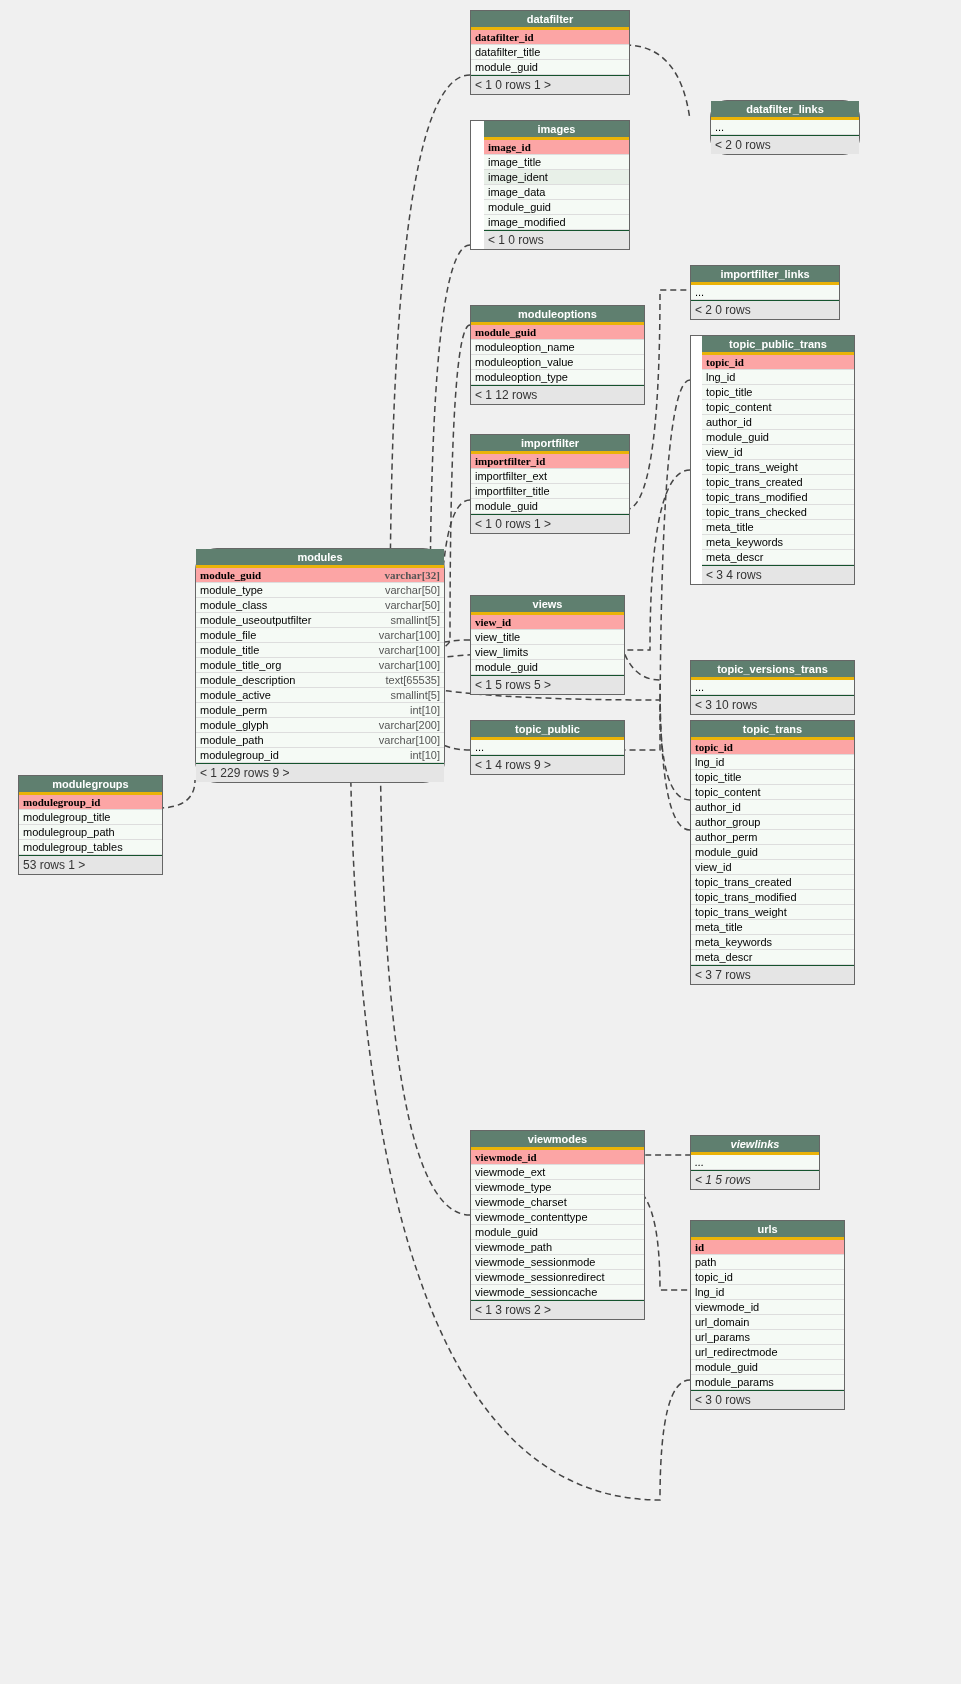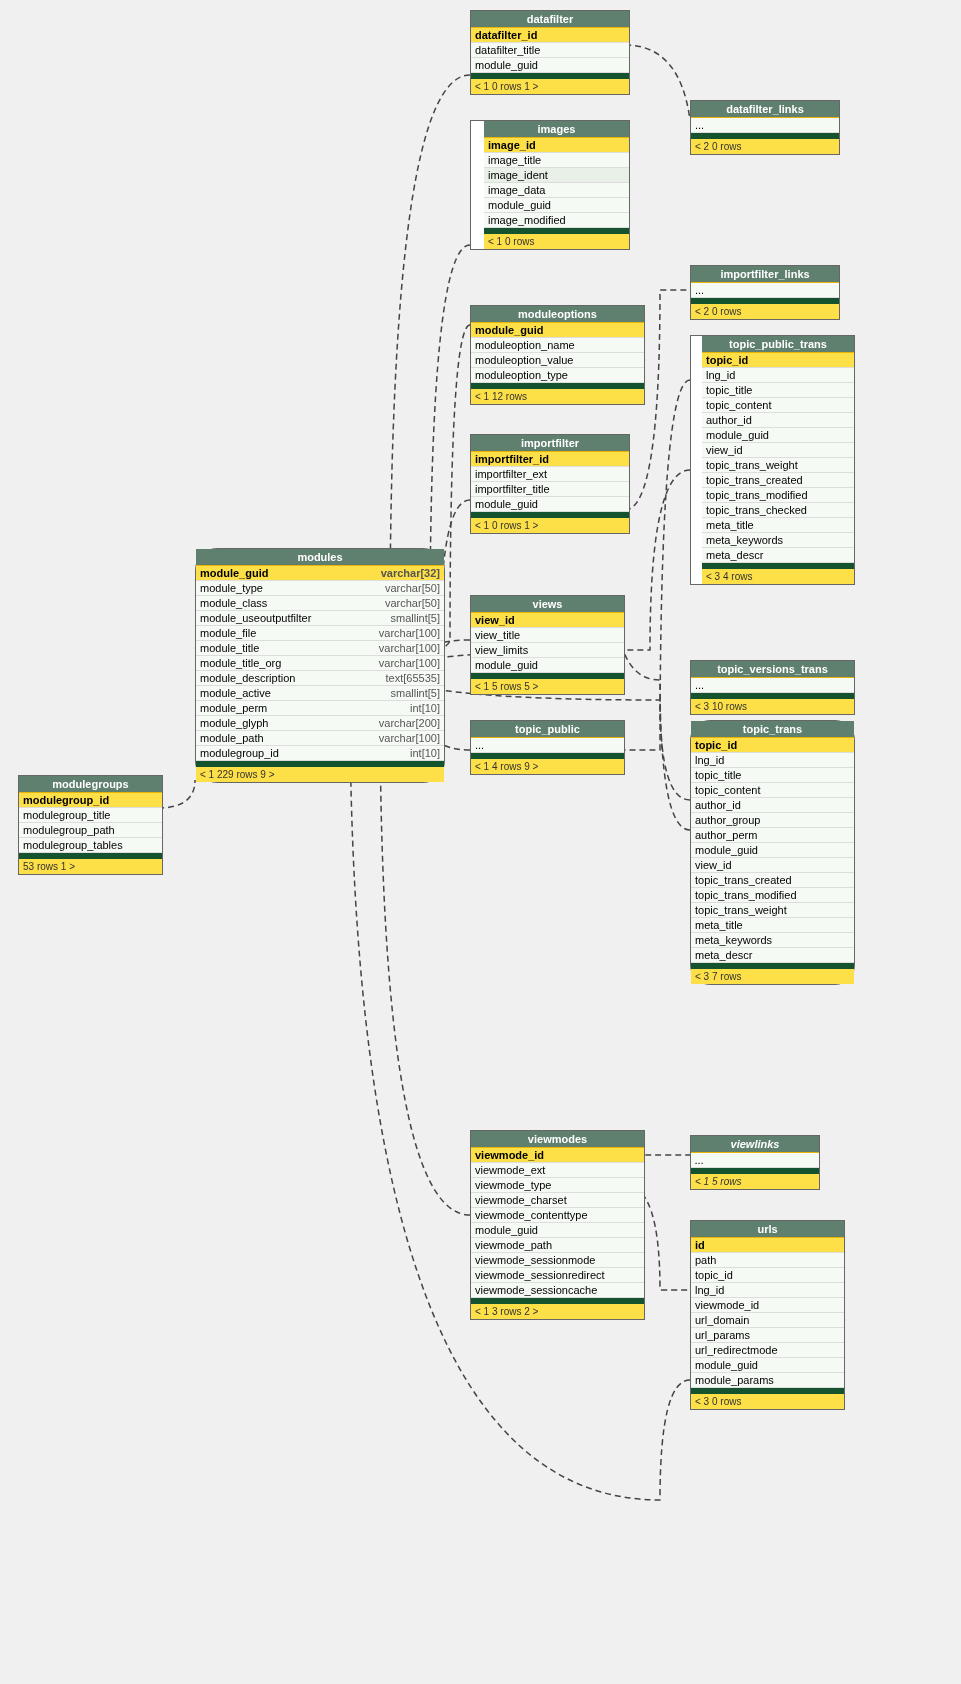--- a/index.html
+++ b/index.html
@@ -23,44 +23,45 @@
       border: 1px solid #666;
       min-width: 110px;
     }
     .db-table .table-header {
       background: #5f7f6f;
       color: #fff;
       text-align: center;
       padding: 2px 4px;
       font-weight: bold;
       font-size: 11px;
-      border-bottom: 1px solid #eab308;
+      border-bottom: 3px solid #eab308;
     }
     .db-table .table-row {
       padding: 1px 4px;
       border-bottom: 1px solid #ddd;
       white-space: nowrap;
       background: #f5faf5;
       display: flex;
       justify-content: space-between;
     }
     .db-table .table-row.highlight {
       background: #e8f0e8;
     }
     .db-table .table-row.pk {
-      background: #fde047;
+      background: #fca5a5;
       font-weight: bold;
+      font-family: Liberation Serif, serif;
     }
     .db-table .table-footer {
-      background: #fde047;
+      background: #e5e5e5;
       padding: 2px 4px;
       display: flex;
       gap: 4px;
-      font-size: 10px;
-      border-top: 6px solid #14532d;
+      font-size: 12px;
+      border-top: 1px solid #14532d;
     }
     .db-table .table-footer span {
       color: #333;
     }
     .db-table .col-name {
       flex: 1;
     }
     .db-table .col-type {
       color: #555;
       margin-left: 8px;
@@ -130,21 +131,21 @@
         <span class="col-name">datafilter_title</span>
       </div>
     <div class="table-row">
         <span class="col-name">module_guid</span>
       </div>
     <div class="table-footer">
         <span>&lt; 1  0 rows  1 &gt;</span>
       </div>
   </div>
 
-  <div class="db-table" style="left:690px; top:100px; width:150px;">
+  <div class="db-table" style="left:710px; top:100px; width:150px;border-radius:17px;">
     <div class="table-header">datafilter_links</div>
     <div class="table-row">
         <span class="col-name">...</span>
       </div>
     <div class="table-footer">
         <span>&lt; 2  0 rows</span>
       </div>
   </div>
 
   <div class="db-table" style="left:470px; top:120px; width:160px;padding-left:13px;">
@@ -379,21 +380,21 @@
         <span class="col-name">modulegroup_path</span>
       </div>
     <div class="table-row">
         <span class="col-name">modulegroup_tables</span>
       </div>
     <div class="table-footer">
         <span>53 rows  1 &gt;</span>
       </div>
   </div>
 
-  <div class="db-table" style="left:690px; top:720px; width:165px;border-radius:20px;">
+  <div class="db-table" style="left:690px; top:720px; width:165px;">
     <div class="table-header">topic_trans</div>
     <div class="table-row pk">
         <span class="col-name">topic_id</span>
       </div>
     <div class="table-row">
         <span class="col-name">lng_id</span>
       </div>
     <div class="table-row">
         <span class="col-name">topic_title</span>
       </div>

